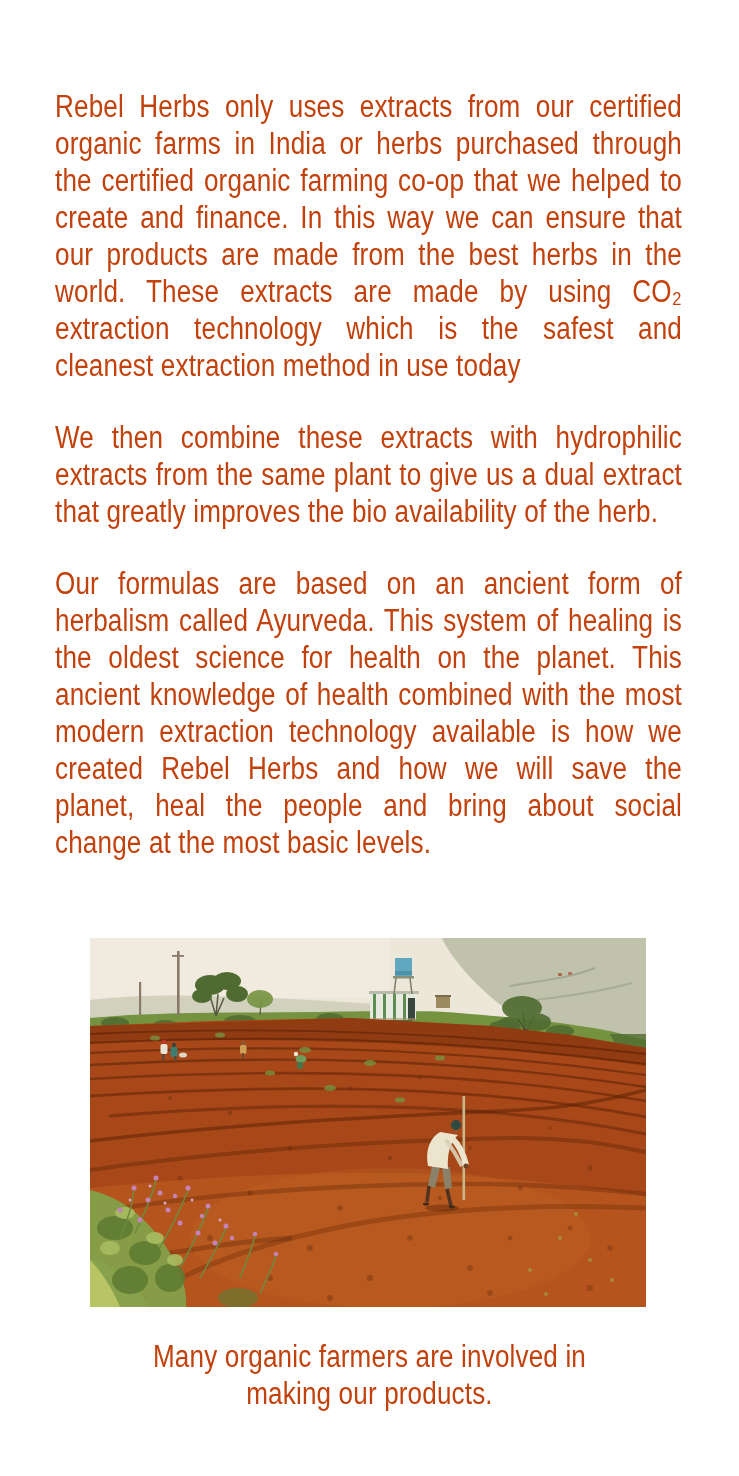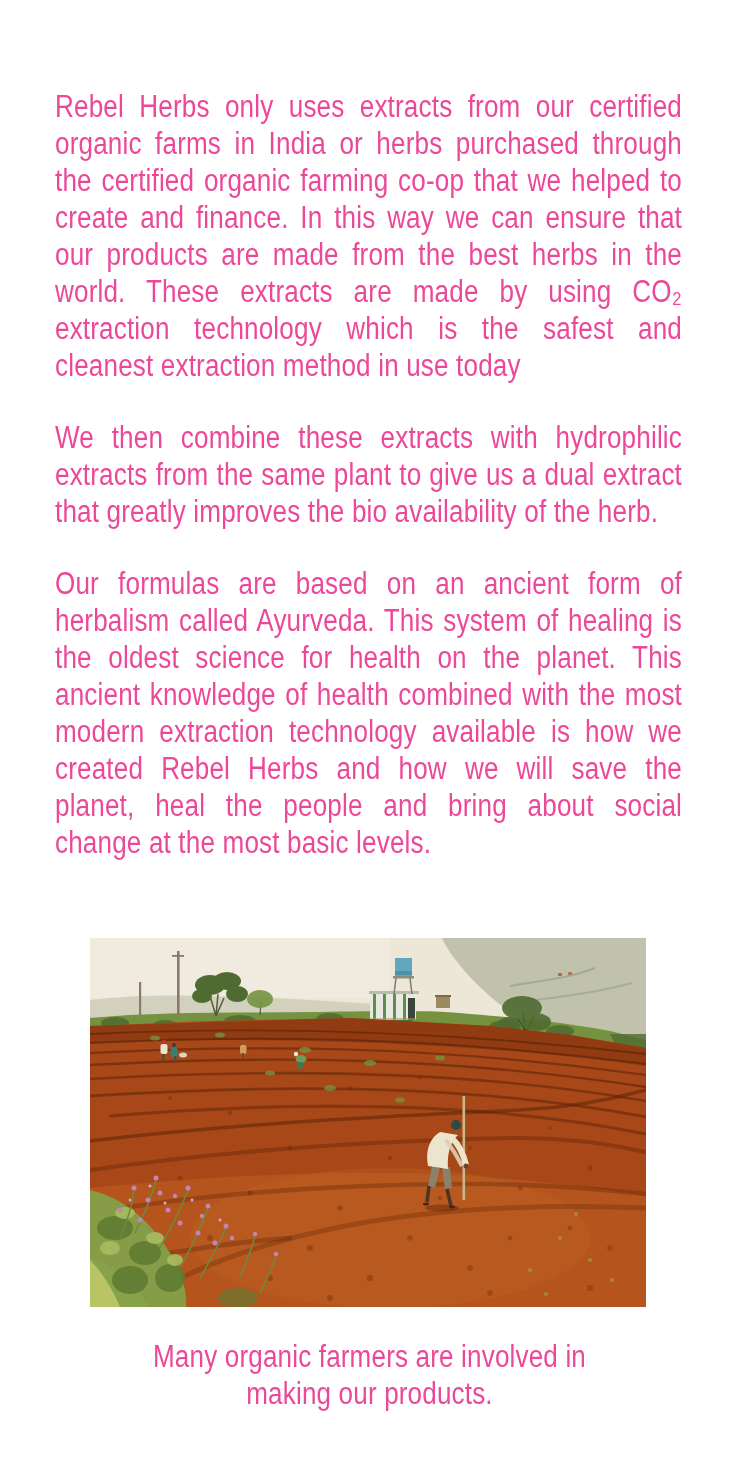--- a/index.html
+++ b/index.html
@@ -1,18 +1,18 @@
 <!DOCTYPE html>
 <html><head>
 <meta charset="utf-8">
 <style>
   html,body{margin:0;padding:0;background:#ffffff;}
   .page{
     position:relative;width:739px;height:1476px;background:#ffffff;
-    font-family:"Liberation Sans",sans-serif;color:#ec4899;overflow:hidden;
+    font-family:"Liberation Sans",sans-serif;color:#c2410c;overflow:hidden;
   }
   .text-block{position:absolute;left:55px;top:88px;width:627px;}
   .body-para{
     width:746px;transform:scaleX(0.8405);transform-origin:0 0;
     margin:0 0 35px 0;font-size:31px;line-height:37px;
     text-align:justify;letter-spacing:0.2px;
   }
   .photo{position:absolute;left:90px;top:938px;width:556px;height:369px;margin:0;}
   .photo svg{display:block;width:556px;height:369px;}
   .caption{

